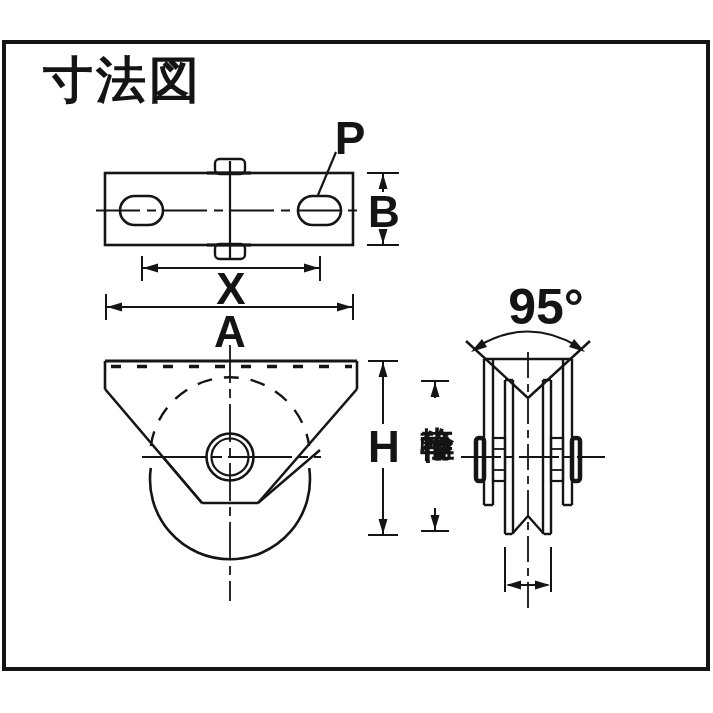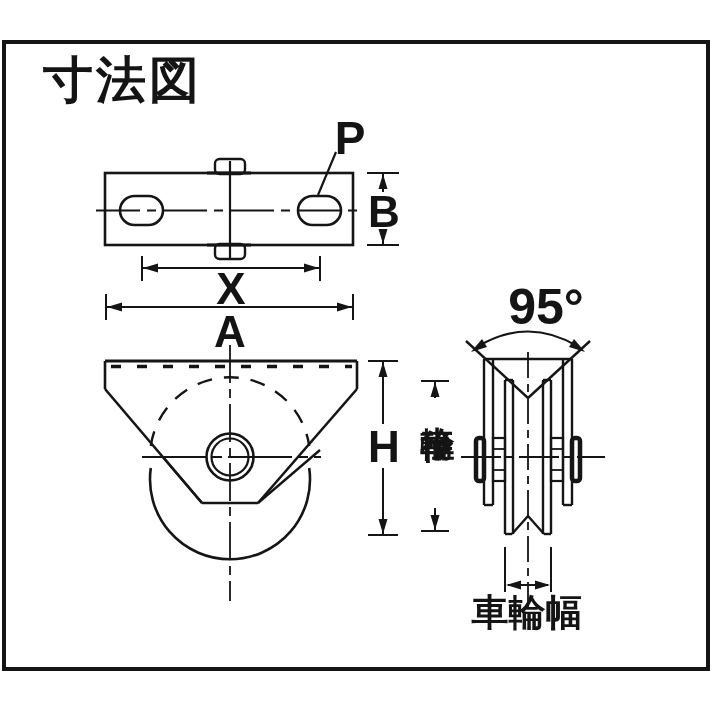--- a/index.html
+++ b/index.html
@@ -173,14 +173,13 @@
   </svg>
 
   <div class="lbl title">寸法図</div>
   <div class="lbl lblP center">P</div>
   <div class="lbl lblB center">B</div>
   <div class="lbl lblX center">X</div>
   <div class="lbl lblA center">A</div>
   <div class="lbl lblH center">H</div>
   <div class="lbl lblAngle center">95°</div>
   <div class="lbl lblWheelDia">車輪径</div>
-  <div class="lbl lblWheelWidth center">車輪幅</div>
 </div>
 
 </body></html>

